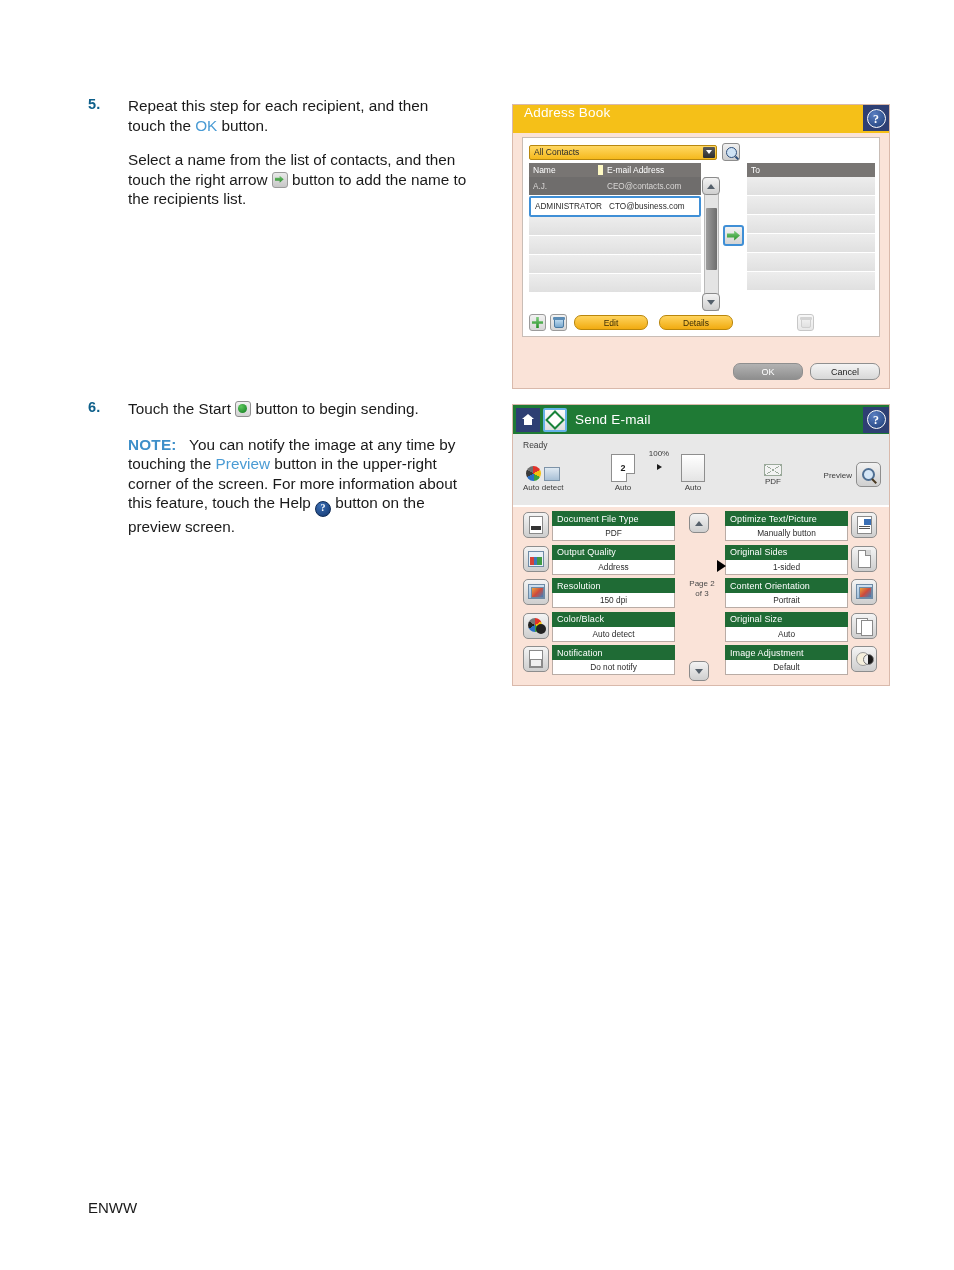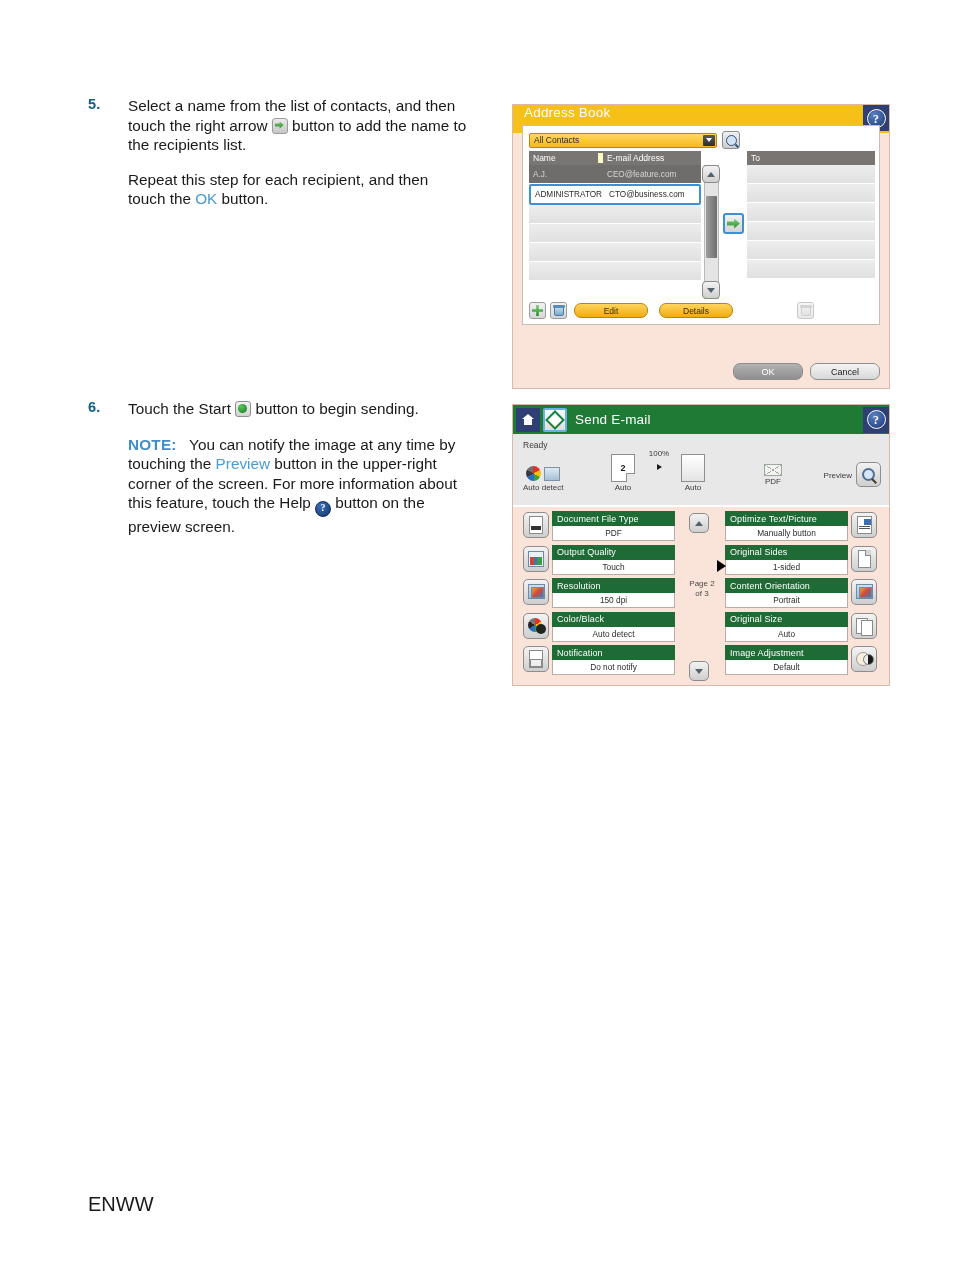--- a/index.html
+++ b/index.html
@@ -146,21 +146,21 @@
     height: 285px;
   }
   #addressbook .panel-title {
     background: #f5c018;
     padding-left: 11px;
   }
   #addressbook .title-txt { color: #ffffff; font-size: 13.5px; }
 
   .ab-body {
     position: absolute;
-    left: 9px; top: 20px;
+    left: 9px; top: 32px;
     width: 358px; height: 200px;
     background: #ffffff;
     border: 1px solid #c9bdb6;
     box-sizing: border-box;
   }
   .ab-filterrow {
     position: absolute;
     left: 6px; top: 5px;
     display: flex; align-items: center; gap: 5px;
   }
@@ -792,39 +792,39 @@
     box-sizing: border-box;
   }
 
   
   .pg-footer {
     position: absolute;
     left: 88px; right: 78px;
     bottom: 54px;
     display: flex;
     align-items: flex-start;
-    font-size: 20px;
+    font-size: 15px;
     color: #1a1a1a;
     margin-top: 19px;
   }
   .ftr-left { }
   .ftr-right { margin-left: auto; display: flex; align-items: baseline; }
   .ftr-title { }
   .ftr-pg { margin-left: 30px; }
 </style>
 </head>
 <body>
 
 <div class="steps">
 
   <div class="step" style="height:118px;">
     <div class="step-num">5.</div>
     <div class="step-body">
+      <p><span>Repeat this step for each recipient, and then touch the </span><span class="hl">OK</span><span> button.</span></p>
       <p><span>Select a name from the list of contacts, and then touch the right arrow </span><span class="ico ico-arrow"></span><span> button to add the name to the recipients list.</span></p>
-      <p><span>Repeat this step for each recipient, and then touch the </span><span class="hl">OK</span><span> button.</span></p>
     </div>
   </div>
 
   <div class="step" style="margin-top:185px;">
     <div class="step-num">6.</div>
     <div class="step-body">
       <p><span>Touch the Start </span><span class="ico ico-start"></span><span> button to begin sending.</span></p>
       <p class="note-p"><span class="note-lbl">NOTE:</span>&nbsp;&nbsp; <span>You can notify the image at any time by touching the </span><span class="hl">Preview</span><span> button in the upper-right corner of the screen. For more information about this feature, touch the Help </span><span class="ico ico-help">?</span><span> button on the preview screen.</span></p>
     </div>
   </div>
@@ -854,21 +854,21 @@
 
     <div class="ab-cols">
 
       <div class="ab-left">
         <div class="hdr-row">
           <div class="hdr-cell c1">Name</div>
           <div class="hdr-cell c2">E-mail Address</div>
         </div>
         <div class="list-row sel-grey">
           <div class="rc c1">A.J.</div>
-          <div class="rc c2">CEO@feature.com</div>
+          <div class="rc c2">CEO@contacts.com</div>
         </div>
         <div class="list-row highlight">
           <div class="rc c1">ADMINISTRATOR</div>
           <div class="rc c2">CTO@business.com</div>
         </div>
         <div class="list-row">
             <div class="rc c1"></div>
           </div>
         <div class="list-row">
             <div class="rc c1"></div>
@@ -1016,21 +1016,21 @@
         </div>
       </div>
 
       <div class="setting">
         <div class="set-ico">
           <span class="gi chart-box"></span>
             <span class="gi chart-bars"></span>
         </div>
         <div class="set-txt">
           <div class="set-lbl">Output Quality</div>
-          <div class="set-val">Touch</div>
+          <div class="set-val">Address</div>
         </div>
       </div>
 
       <div class="setting">
         <div class="set-ico">
           <span class="gi pict"></span>
             <span class="gi pict2"></span>
         </div>
         <div class="set-txt">
           <div class="set-lbl">Resolution</div>

